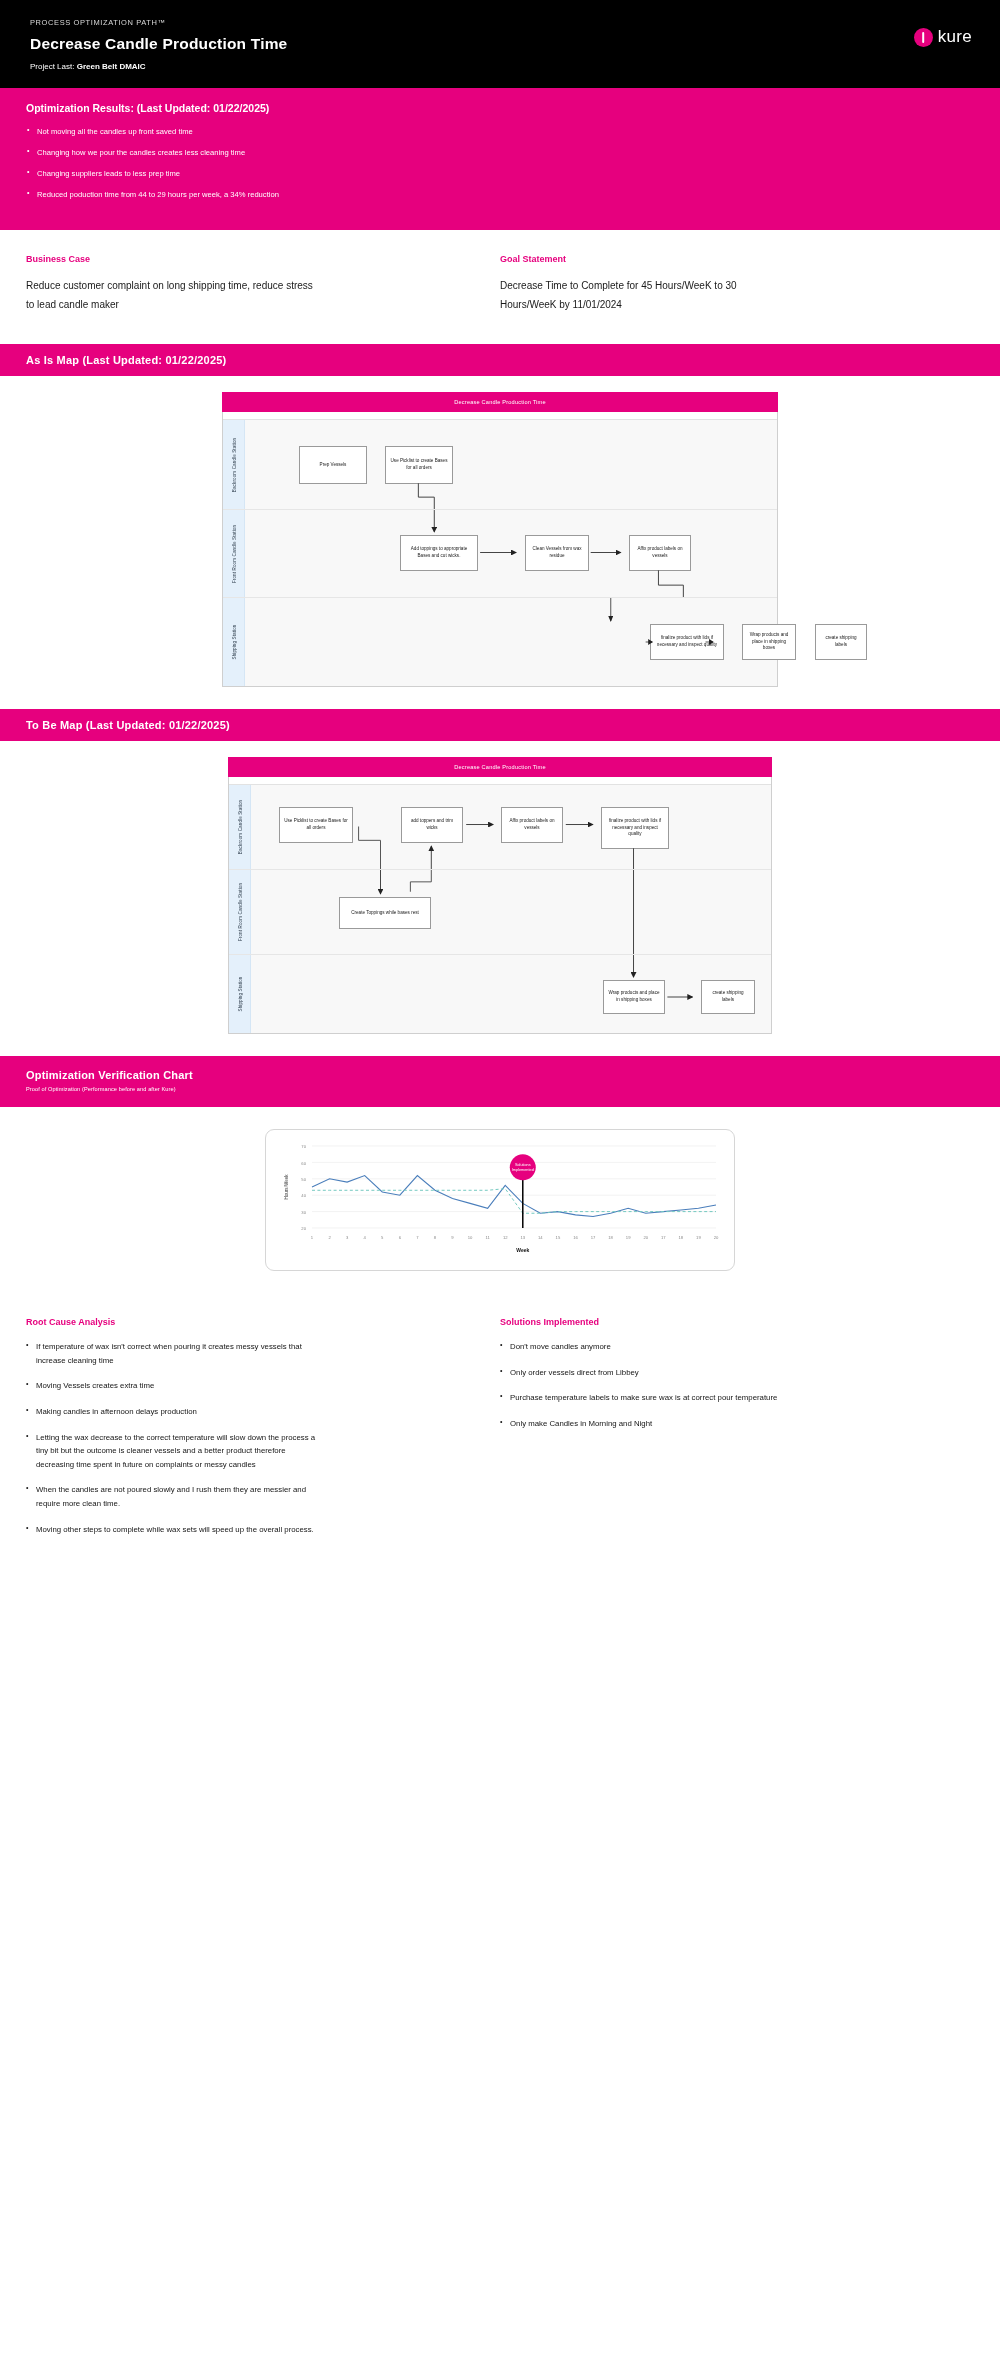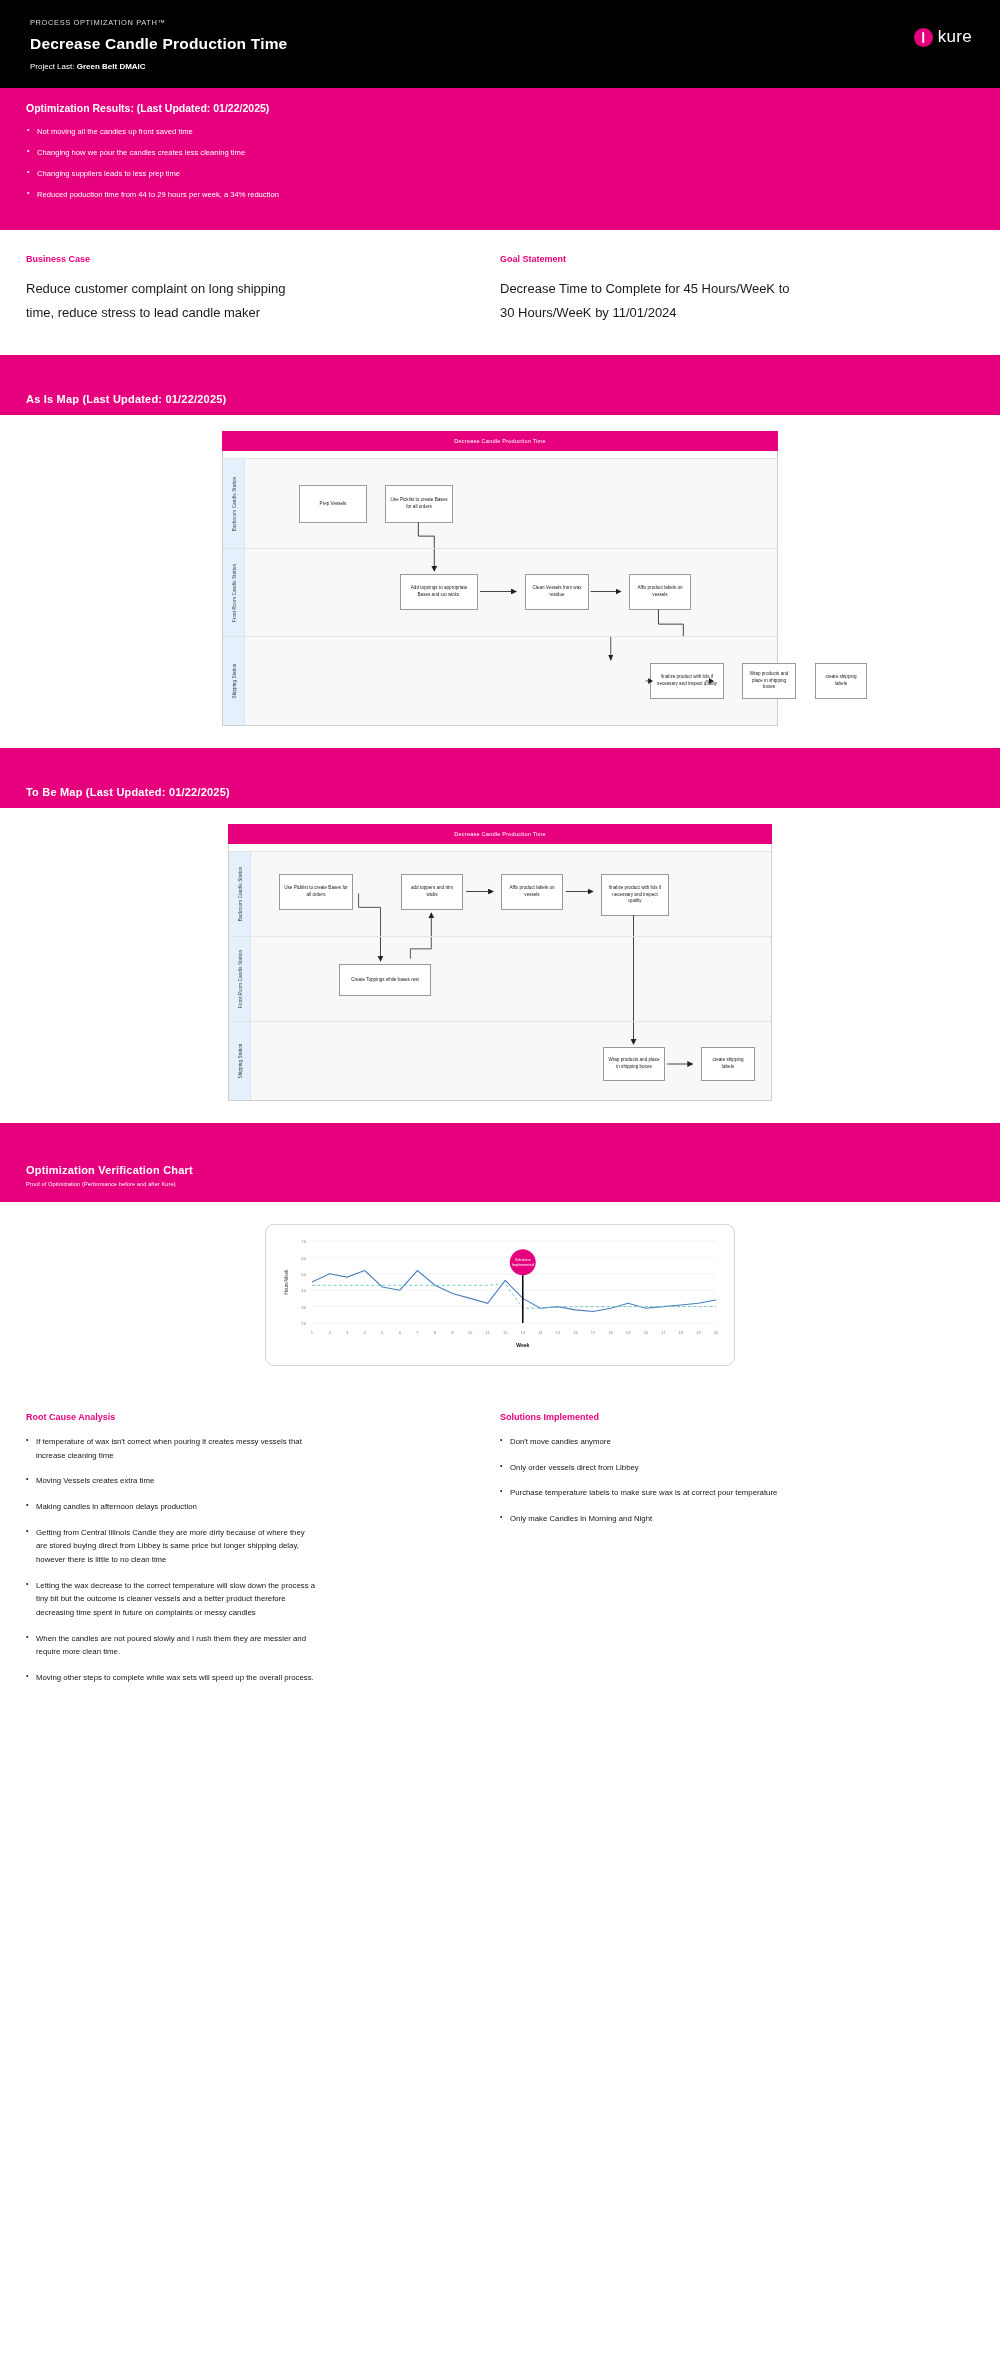--- a/index.html
+++ b/index.html
@@ -67,21 +67,21 @@
     letter-spacing:.3px;
   }
 
   
   .band {
     background:#e6007e;
     color:#ffffff;
     padding:10px 26px;
   }
   .band.tall { padding:13px 26px 15px 26px; }
-  .band-title { font-size:11px; font-weight:bold; letter-spacing:.2px;margin-top:28px; }
+  .band-title { font-size:11px; font-weight:bold; letter-spacing:.2px; }
   .band-sub { font-size:5.6px; margin-top:5px; letter-spacing:.1px; }
 
   .results-band { background:#e6007e; color:#fff; padding:14px 26px 20px 26px; }
   .results-title { font-size:10.5px; font-weight:bold; margin-bottom:12px; }
   ul.res { list-style:none; margin:0; padding:0; }
   ul.res li {
     font-size:7.6px;
     line-height:1.45;
     margin:0 0 10px 0;
     padding-left:11px;
@@ -101,21 +101,21 @@
     background:#ffffff;
   }
   .twocol .col { width:50%; padding-right:26px; }
   .col-head {
     color:#e6007e;
     font-size:9px;
     font-weight:bold;
     margin:0 0 13px 0;
   }
   .col-body {
-    font-size:13px;
+    font-size:10px;
     line-height:1.85;
     color:#1a1a1a;
     margin:0;
     max-width:290px;
   }
 
   
   .map-wrap { background:#ffffff; padding:16px 0 22px 0; }
   .diagram { margin:0 auto; position:relative; }
   .diagram .dtitle {
@@ -445,21 +445,20 @@
   </div>
 </div>
 
 <div class="bottom">
   <div class="col">
     <p class="col-head">Root Cause Analysis</p>
     <ul class="bl">
       <li>If temperature of wax isn't correct when pouring it creates messy vessels that increase cleaning time</li>
       <li>Moving Vessels creates extra time</li>
       <li>Making candles in afternoon delays production</li>
-      <li>Getting from Central Illinois Candle they are more dirty because of where they are stored buying direct from Libbey is same price but longer shipping delay, however there is little to no clean time</li>
       <li>Letting the wax decrease to the correct temperature will slow down the process a tiny bit but the outcome is cleaner vessels and a better product therefore decreasing time spent in future on complaints or messy candles</li>
       <li>When the candles are not poured slowly and I rush them they are messier and require more clean time.</li>
       <li>Moving other steps to complete while wax sets will speed up the overall process.</li>
     </ul>
   </div>
   <div class="col">
     <p class="col-head">Solutions Implemented</p>
     <ul class="bl">
       <li>Don't move candles anymore</li>
       <li>Only order vessels direct from Libbey</li>

